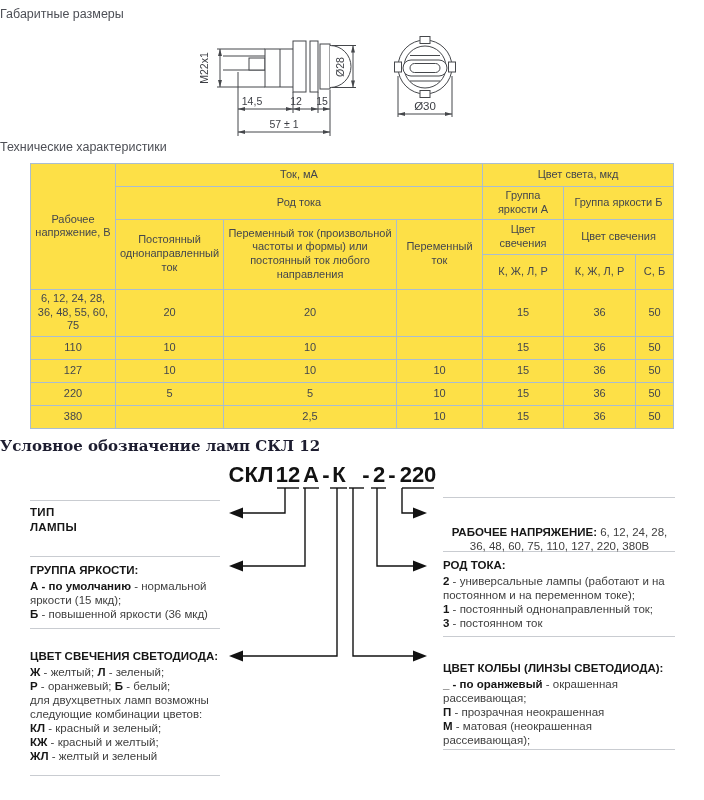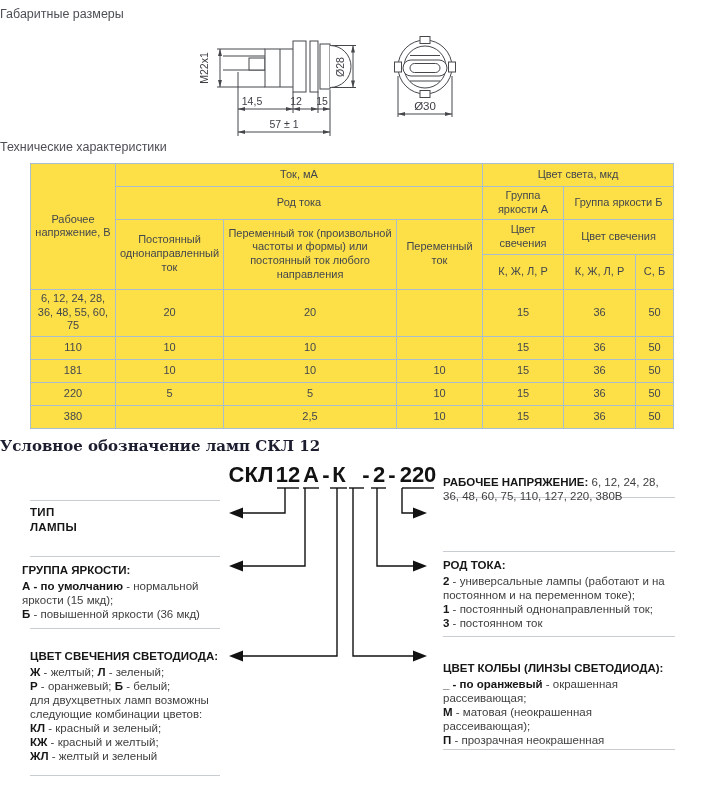--- a/index.html
+++ b/index.html
@@ -30,23 +30,23 @@
 
   .connectors { position:absolute; left:0; top:455px; }
   .connectors text { font-family:"Liberation Sans", sans-serif; font-weight:bold;
                      font-size:22px; fill:#121212; }
 
   .block { position:absolute; font-size:11.5px; color:#3e3e3e; line-height:1.22; }
   .block .hd { font-weight:bold; color:#161616; margin-bottom:2px; }
   .block .b  { font-weight:bold; color:#161616; }
   .tip-block { left:30px; top:505px; width:188px; 
                font-weight:bold; color:#161616; line-height:1.3; letter-spacing:.3px; }
-  .brightness-block { left:22px;  top:563px; width:192px; }
+  .brightness-block { left:30px;  top:563px; width:192px; }
   .glow-block       { left:30px;  top:649px; width:192px; }
-  .voltage-block    { left:443px; top:475px; width:233px; }
+  .voltage-block    { left:443px; top:525px; width:233px;text-align:center; }
   .current-block    { left:443px; top:558px; width:233px; }
   .bulb-block       { left:443px; top:661px; width:233px; }
 
   .rule { position:absolute; height:1px; background:#c9ccd1; }
   .rl1 { left:30px;  top:500px; width:190px; }
   .rl2 { left:30px;  top:556px; width:190px; }
   .rl3 { left:30px;  top:628px; width:190px; }
   .rl4 { left:30px;  top:775px; width:190px; }
   .rr1 { left:443px; top:497px; width:232px; }
   .rr2 { left:443px; top:551px; width:232px; }
@@ -171,21 +171,21 @@
       <tr class="br">
         <td>110</td>
         <td>10</td>
         <td>10</td>
         <td></td>
         <td>15</td>
         <td>36</td>
         <td>50</td>
       </tr>
       <tr class="br">
-        <td>181</td>
+        <td>127</td>
         <td>10</td>
         <td>10</td>
         <td>10</td>
         <td>15</td>
         <td>36</td>
         <td>50</td>
       </tr>
       <tr class="br">
         <td>220</td>
         <td>5</td>
@@ -280,17 +280,17 @@
   <div class="block current-block">
     <div class="hd">РОД ТОКА:</div>
     <div><span class="b">2</span><span> - универсальные лампы (работают и на постоянном и на переменном токе);</span></div>
     <div><span class="b">1</span><span> - постоянный однонаправленный ток;</span></div>
     <div><span class="b">3</span><span> - постоянном ток</span></div>
   </div>
 
   <div class="block bulb-block">
     <div class="hd">ЦВЕТ КОЛБЫ (ЛИНЗЫ СВЕТОДИОДА):</div>
     <div><span class="b">_ - по оранжевый</span><span> - окрашенная рассеивающая;</span></div>
+    <div><span class="b">П</span><span> - прозрачная неокрашенная</span></div>
     <div><span class="b">М</span><span> - матовая (неокрашенная рассеивающая);</span></div>
-    <div><span class="b">П</span><span> - прозрачная неокрашенная</span></div>
   </div>
 
 </div>
 
 </body></html>

